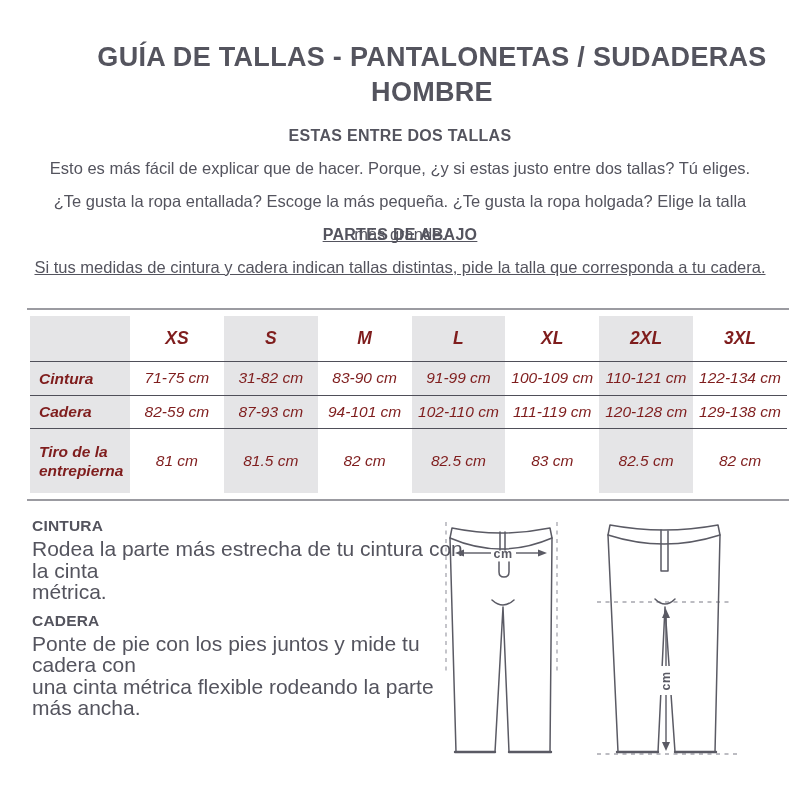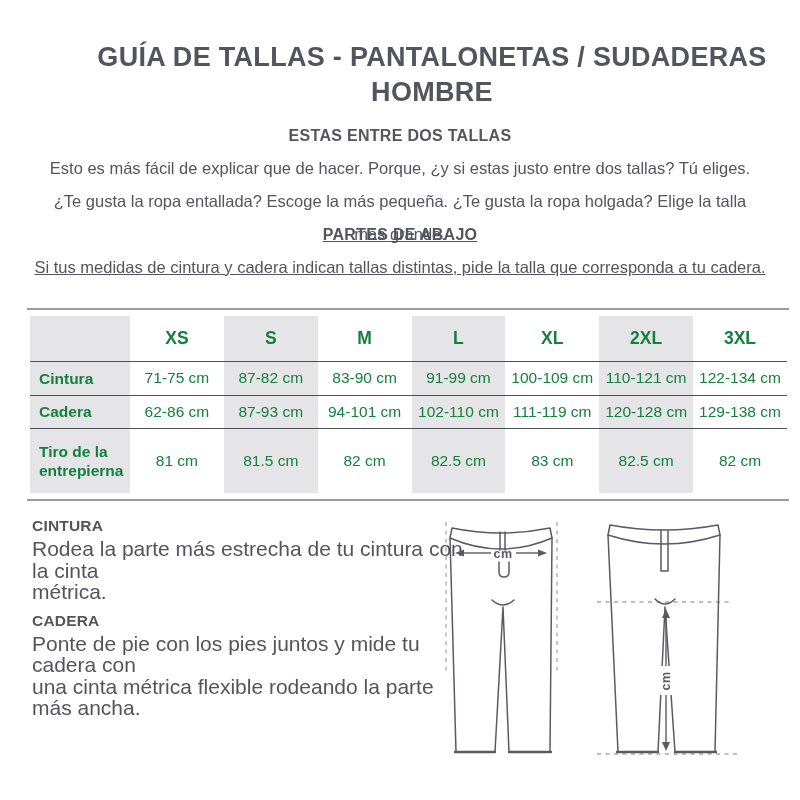--- a/index.html
+++ b/index.html
@@ -22,21 +22,21 @@
   .bottom-rule { position:absolute; left:27px; top:499px; width:762px; height:2px; background:#9b9ba1; }
 
   table.size-table {
     position:absolute; left:30px; top:316px; width:757px;
     border-collapse:collapse; table-layout:fixed;
   }
   table.size-table col.shade { background:#e5e5e7; }
   table.size-table col.c-label { width:100px; }
   table.size-table th, table.size-table td {
     text-align:center; vertical-align:middle; padding:0;
-    font-size:15.5px; font-weight:normal; color:#15803d;
+    font-size:15.5px; font-weight:normal; color:#7f1d1d;font-style:italic;
   }
   table.size-table thead tr { height:45px; border-bottom:1.6px solid #4f4f59; }
   table.size-table thead th { font-size:17.5px; font-weight:bold; }
   table.size-table tbody tr.r1 { height:34px; border-bottom:1.4px solid #4f4f59; }
   table.size-table tbody tr.r2 { height:33px; border-bottom:1.4px solid #4f4f59; }
   table.size-table tbody tr.r3 { height:65px; }
   table.size-table tbody th {
     text-align:left; padding-left:9px; padding-right:4px;
     font-weight:bold; font-size:15.5px; line-height:19px;
   }
@@ -100,30 +100,30 @@
         <th>L</th>
         <th>XL</th>
         <th>2XL</th>
         <th>3XL</th>
       </tr>
     </thead>
     <tbody>
       <tr class="r1">
         <th>Cintura</th>
         <td>71-75 cm</td>
-        <td>87-82 cm</td>
+        <td>31-82 cm</td>
         <td>83-90 cm</td>
         <td>91-99 cm</td>
         <td>100-109 cm</td>
         <td>110-121 cm</td>
         <td>122-134 cm</td>
       </tr>
       <tr class="r2">
         <th>Cadera</th>
-        <td>62-86 cm</td>
+        <td>82-59 cm</td>
         <td>87-93 cm</td>
         <td>94-101 cm</td>
         <td>102-110 cm</td>
         <td>111-119 cm</td>
         <td>120-128 cm</td>
         <td>129-138 cm</td>
       </tr>
       <tr class="r3">
         <th>Tiro de la entrepierna</th>
         <td>81 cm</td>

